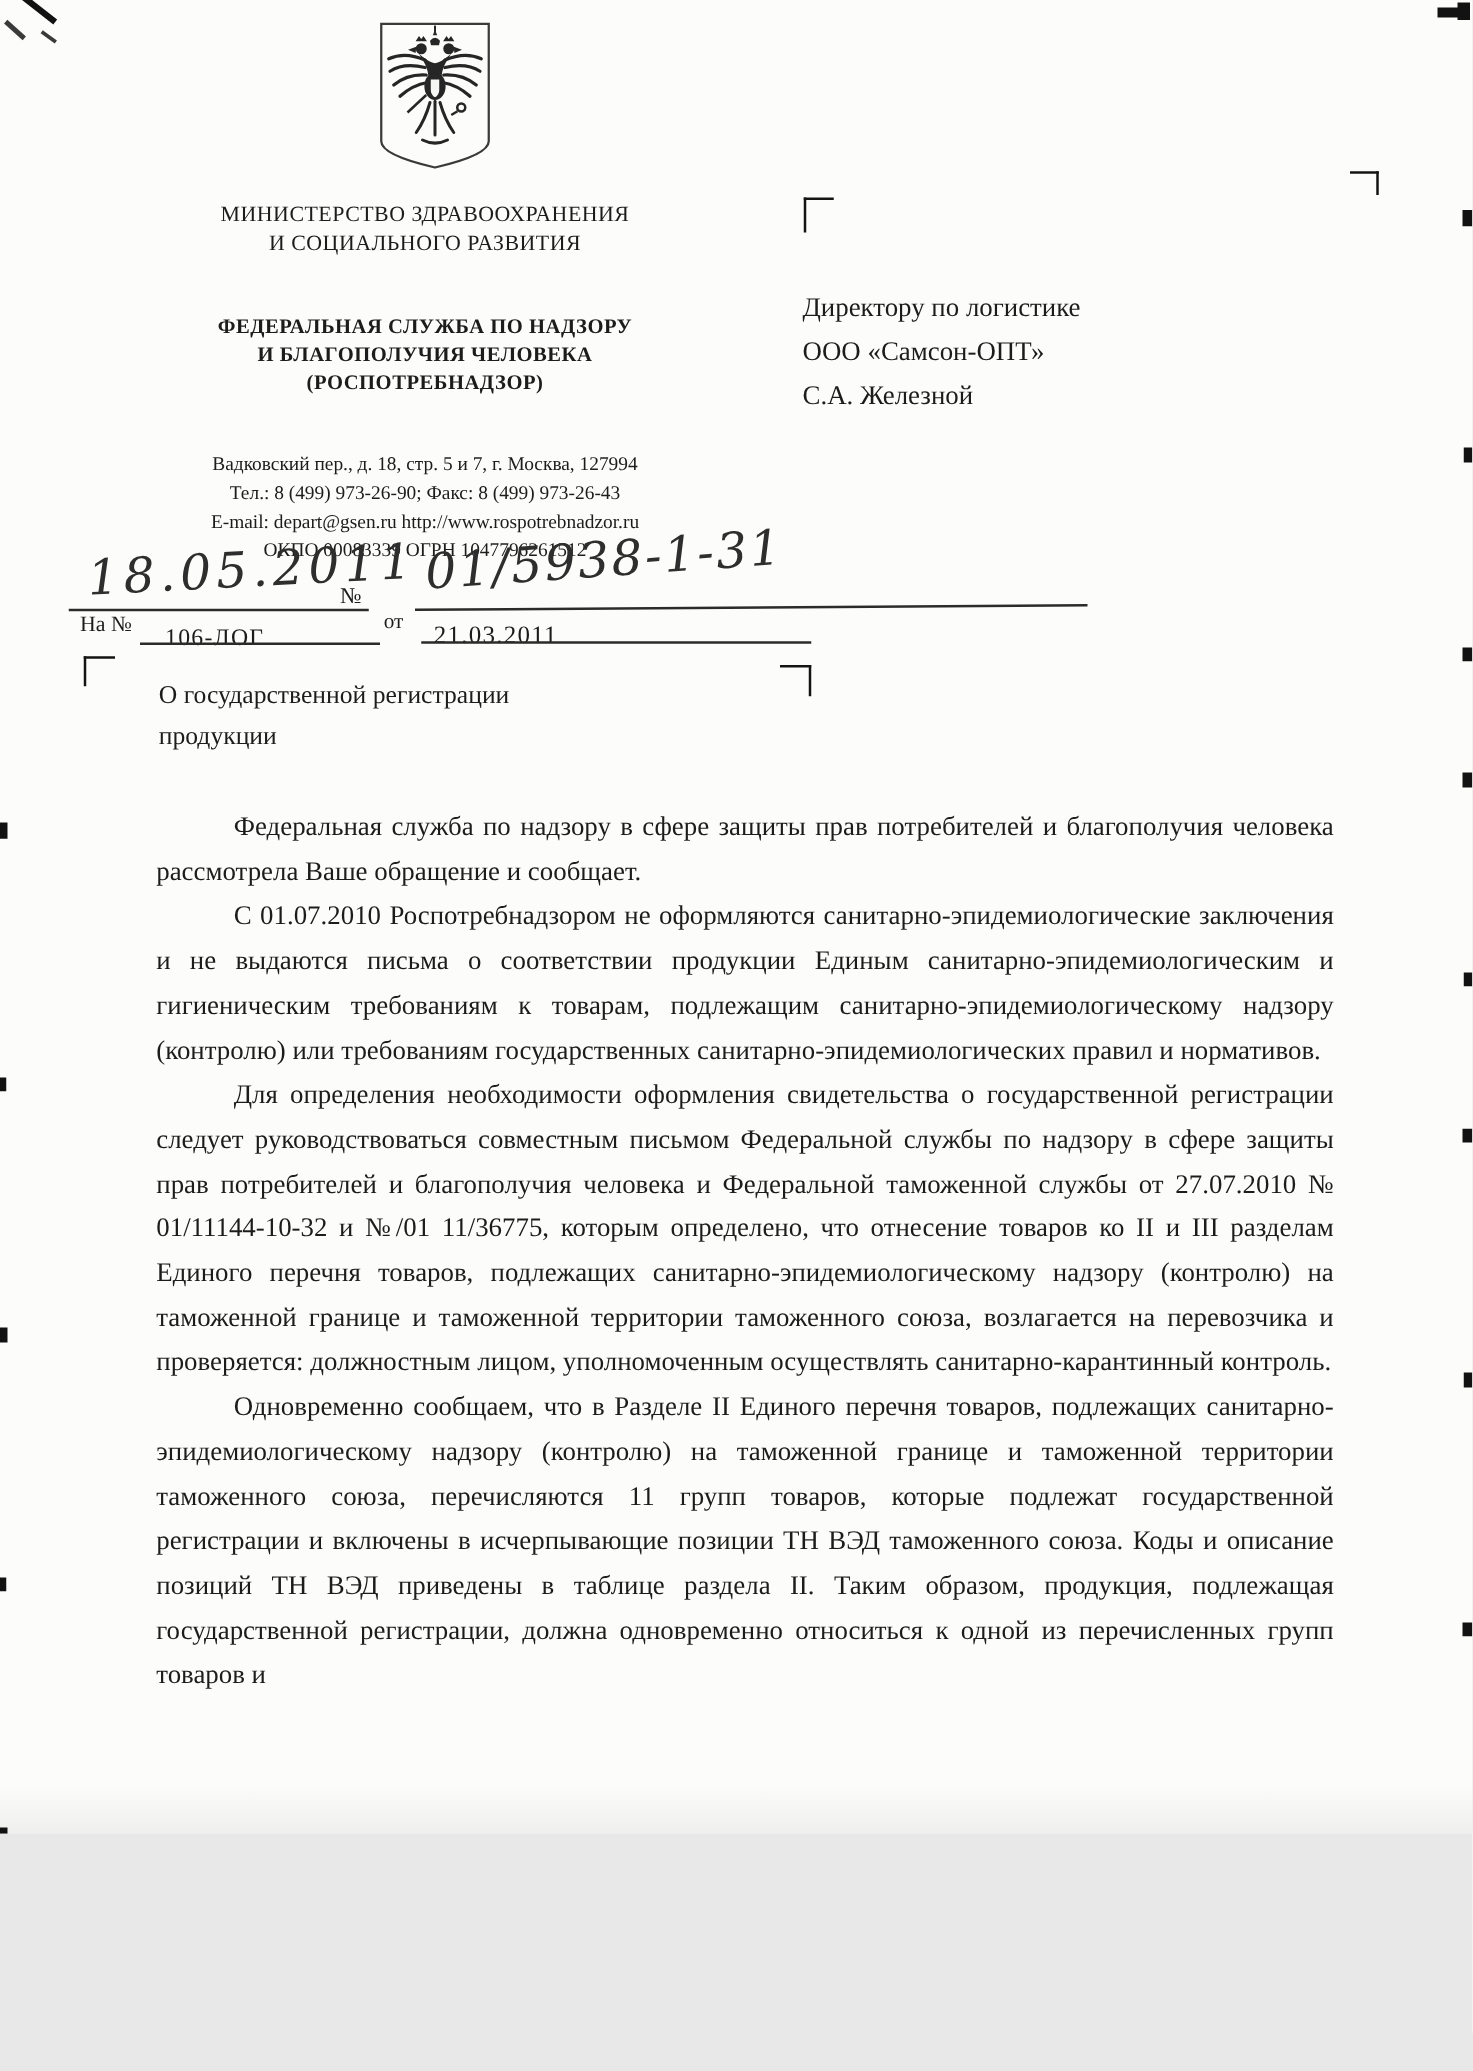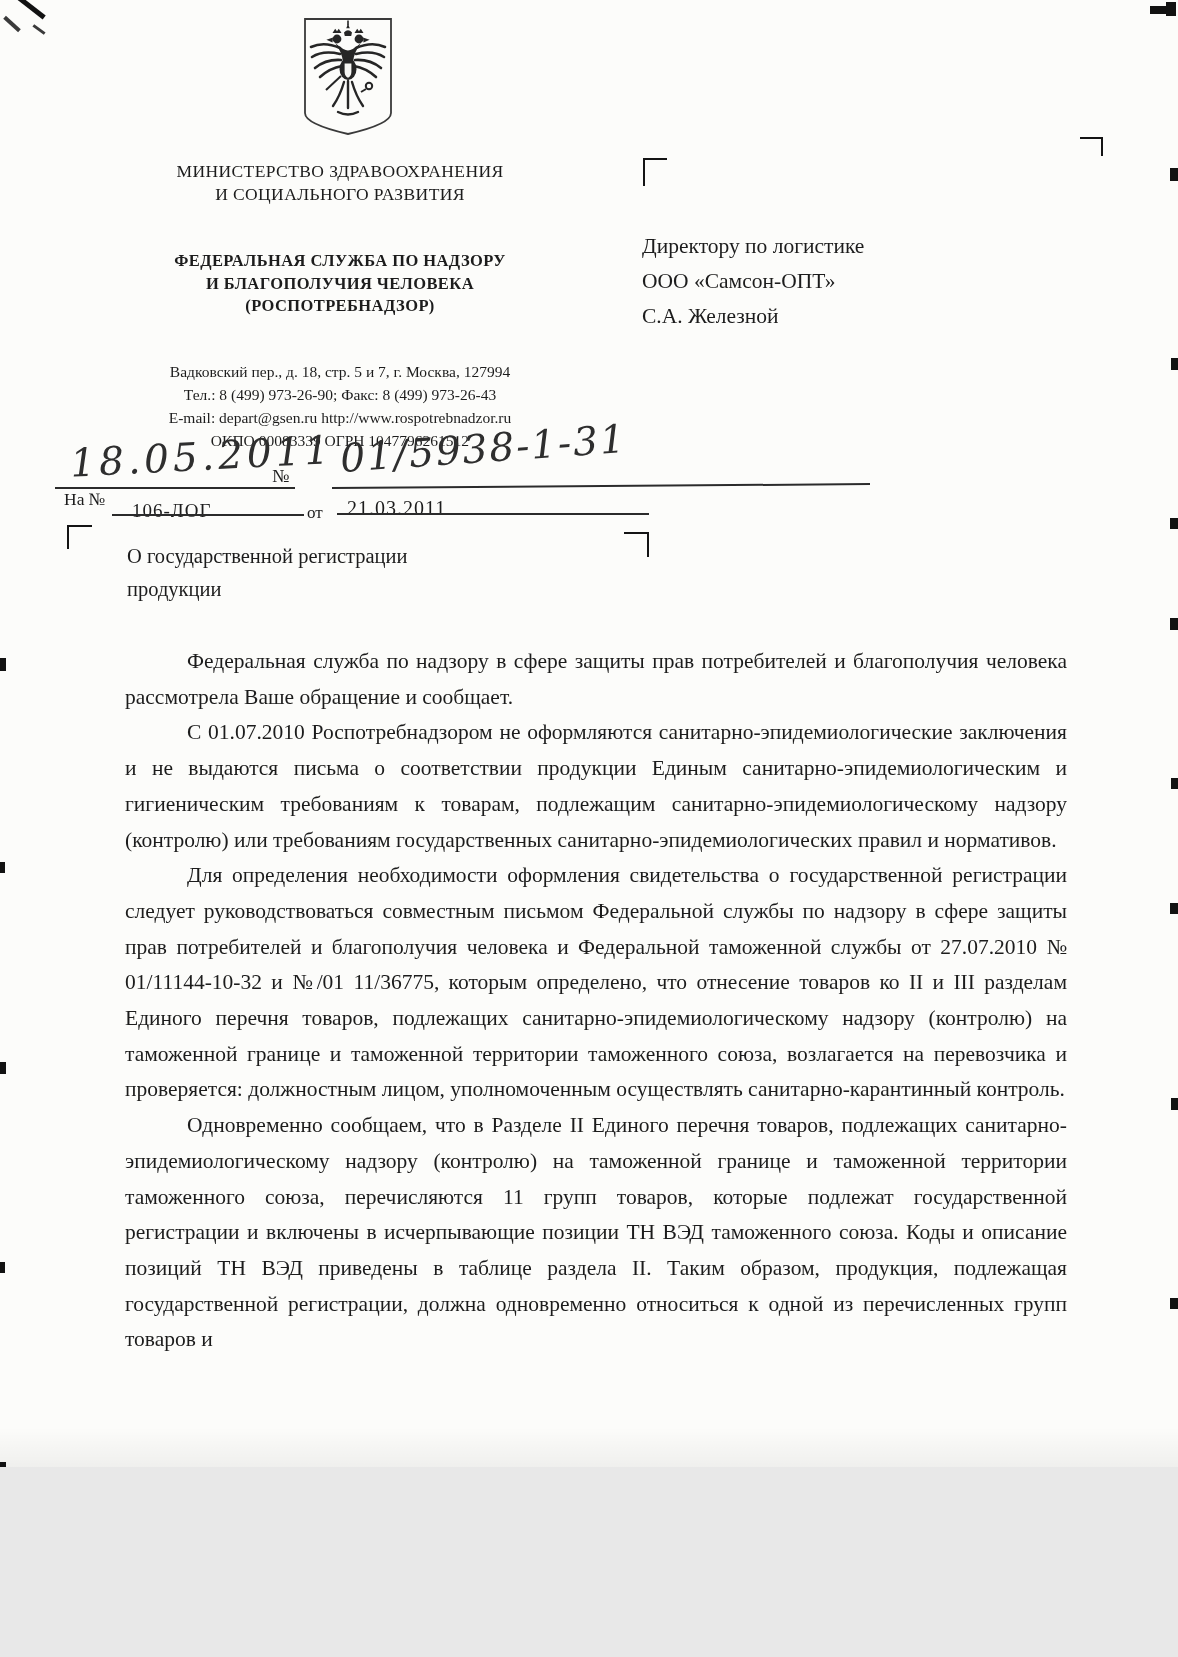--- a/index.html
+++ b/index.html
@@ -33,21 +33,21 @@
   .hw-date { left:70px;  top:434px; font-size:39px; letter-spacing:4px; transform:rotate(-3deg); }
   .hw-num  { left:340px; top:426px; font-size:39px; letter-spacing:2px; transform:rotate(-4deg); }
   .no-sign { left:272px; top:466px; font-size:18px; }
   .rule { height:0; border-top:2px solid #2b2b2b; }
   .rule-a { left:55px;  top:487px; width:240px; }
   .rule-b { left:332px; top:485px; width:538px; transform:rotate(-0.4deg); }
   .rule-c { left:112px; top:514px; width:192px; }
   .rule-d { left:337px; top:513px; width:312px; }
   .na-label { left:64px;  top:489px; font-size:17.5px; }
   .in-num   { left:132px; top:500px; font-size:19px; letter-spacing:1px; }
-  .ot-label { left:307px; top:487px; font-size:17px;margin-top:16px; }
+  .ot-label { left:307px; top:487px; font-size:17px; }
   .in-date  { left:347px; top:497px; font-size:20px; letter-spacing:1px; }
 
   
   .recipient { left:642px; top:229px; width:420px; font-size:21.5px; line-height:35px; }
 
   
   .bk { position:absolute; }
   .bk-tl1 { left:643px;  top:158px;  width:22px; height:26px; border-left:2px solid #141414; border-top:2px solid #141414; }
   .bk-tr1 { left:1080px; top:137px;  width:21px; height:17px; border-right:2px solid #141414; border-top:2px solid #141414; }
   .bk-tl2 { left:67px;   top:525px;  width:23px; height:22px; border-left:2px solid #141414; border-top:2px solid #141414; }

